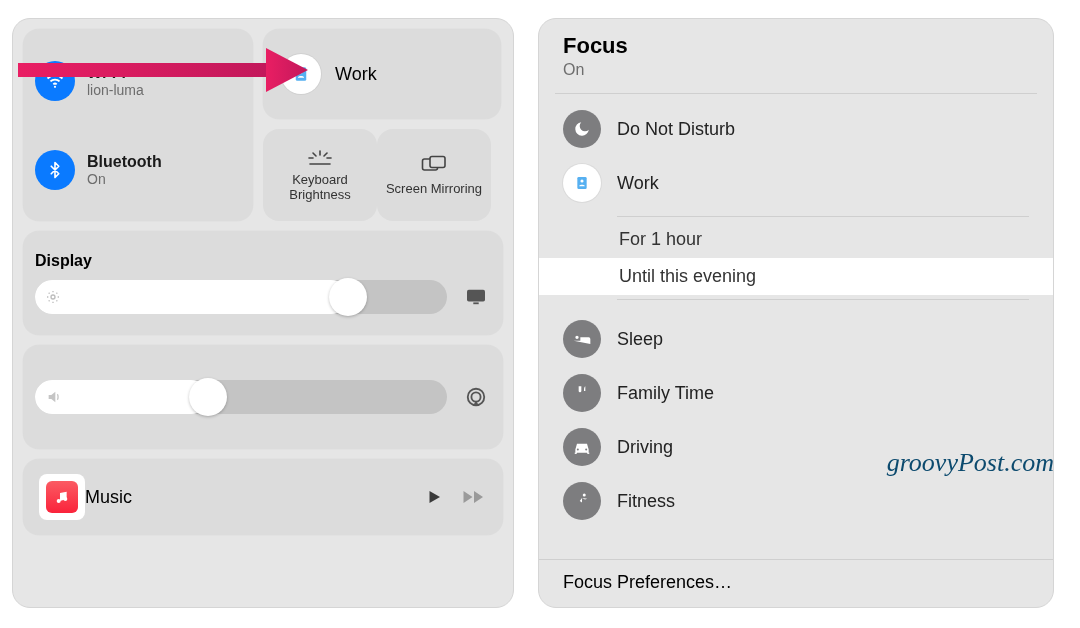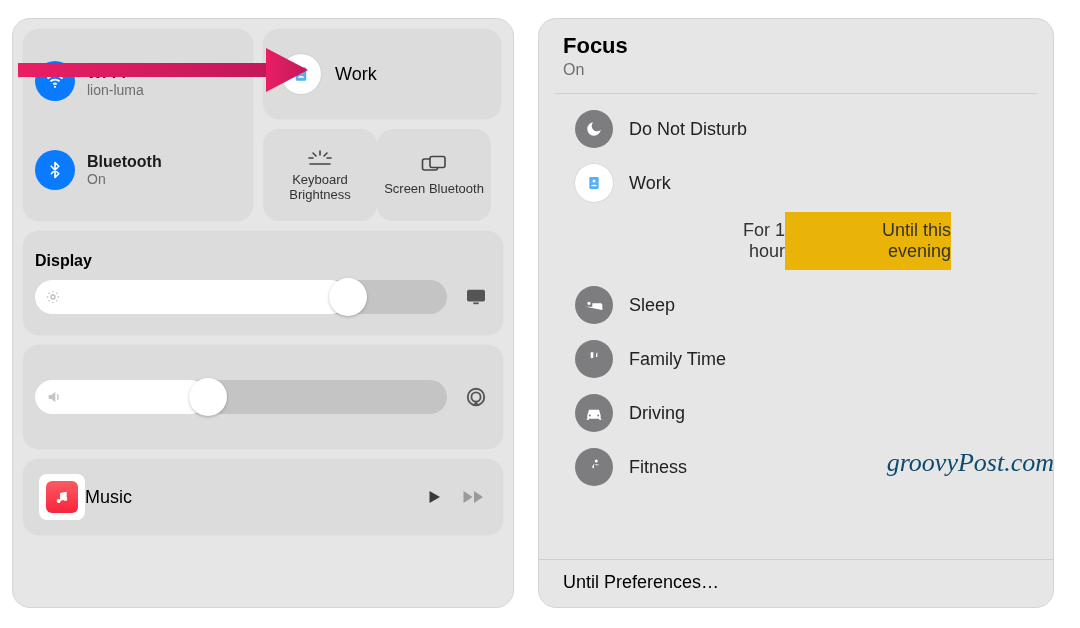--- a/index.html
+++ b/index.html
@@ -72,29 +72,29 @@
     width:46px; height:46px; border-radius:8px; background:#fff;
     display:flex; align-items:center; justify-content:center; color:#fc3c44;
   }
   .music-art .note-bg{width:32px;height:32px;background:linear-gradient(#fb5b63,#fa233b);border-radius:6px;display:flex;align-items:center;justify-content:center;color:#fff;}
   .controls { margin-left:auto; display:flex; gap:18px; color:#444;}
   
   .focus-hdr { padding:0 24px 6px 24px;}
   .focus-hdr h2 { font-size:22px; font-weight:700;}
   .focus-hdr .st { font-size:16px; color:#6e6e6e; margin-top:2px;}
   .divider { height:1px; background:#cfcfcf; margin:8px 16px;}
-  .focus-list { display:flex; flex-direction:column;margin-left:12px;}
+  .focus-list { display:flex; flex-direction:column;}
   .focus-item {
     display:flex; align-items:center; gap:16px; padding:8px 24px;
     font-size:18px; color:#222;
   }
   .focus-item .circ { width:38px; height:38px; flex:0 0 38px;}
-  .sub-opts { display:flex; flex-direction:row; padding:2px 0 8px 0;text-align:right;}
+  .sub-opts { display:flex; flex-direction:column; padding:2px 0 8px 0;}
   .sub-opt { padding:8px 0 8px 80px; font-size:18px; color:#333;}
-  .sub-opt.sel { background:#eab308;}
+  .sub-opt.sel { background:#ffffff;}
   .sub-divider{height:1px;background:#cfcfcf;margin:4px 24px 4px 78px;}
   .prefs { padding:12px 24px 14px 24px; font-size:18px; border-top:1px solid #cfcfcf; margin-top:auto;}
   
   .arrow {
     position:absolute; top:48px; left:18px; width:290px; height:44px; pointer-events:none;
   }
   
   .wm{position:absolute; right:26px; top:448px; font-family:Georgia,serif;font-style:italic;font-size:26px;color:#0c4a6e;}
   svg{display:block;}
 </style>
@@ -160,21 +160,21 @@
           </span>
           <span>Keyboard Brightness</span>
         </div>
         <div class="mini">
           <span>
             <svg width="26" height="20" viewBox="0 0 26 20" stroke="#444" stroke-width="1.6" fill="none">
                 <rect x="1.5" y="4" width="15" height="11" rx="2"></rect>
                 <rect x="9" y="1.5" width="15" height="11" rx="2" fill="#dcdcdc"></rect>
               </svg>
           </span>
-          <span>Screen Bluetooth</span>
+          <span>Screen Mirroring</span>
         </div>
       </div>
     </div>
   </div>
 
   <div class="tile slider-tile">
     <div style="font-size:16px;font-weight:600">Display</div>
     <div class="slider-row">
       <div class="track">
         <div class="fill" style="width:76%"></div>
@@ -310,21 +310,21 @@
       <div class="circ grey">
         <svg width="18" height="20" viewBox="0 0 24 24" fill="white">
             <circle cx="15" cy="4" r="2"></circle>
             <path d="M12 8l-3 4 3 2v6M12 8l4 2 3-1M9 12l-4 2"></path>
           </svg>
       </div>
       <span>Fitness</span>
     </div>
   </div>
 
-  <div class="prefs">Until Preferences…</div>
+  <div class="prefs">Focus Preferences…</div>
 </div>
 
 <svg class="arrow" viewBox="0 0 290 44">
   <defs>
     <linearGradient id="g" x1="0" x2="1">
         <stop offset="0" stop-color="#e91e63"></stop>
         <stop offset="1" stop-color="#c2185b"></stop>
       </linearGradient>
   </defs>
   <rect x="0" y="15" width="250" height="14" fill="url(#g)"></rect>

